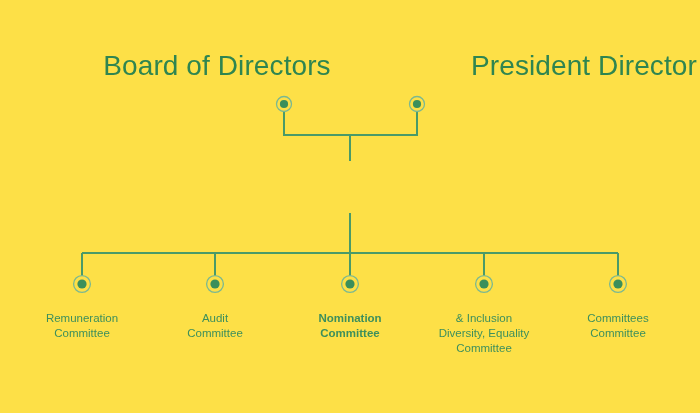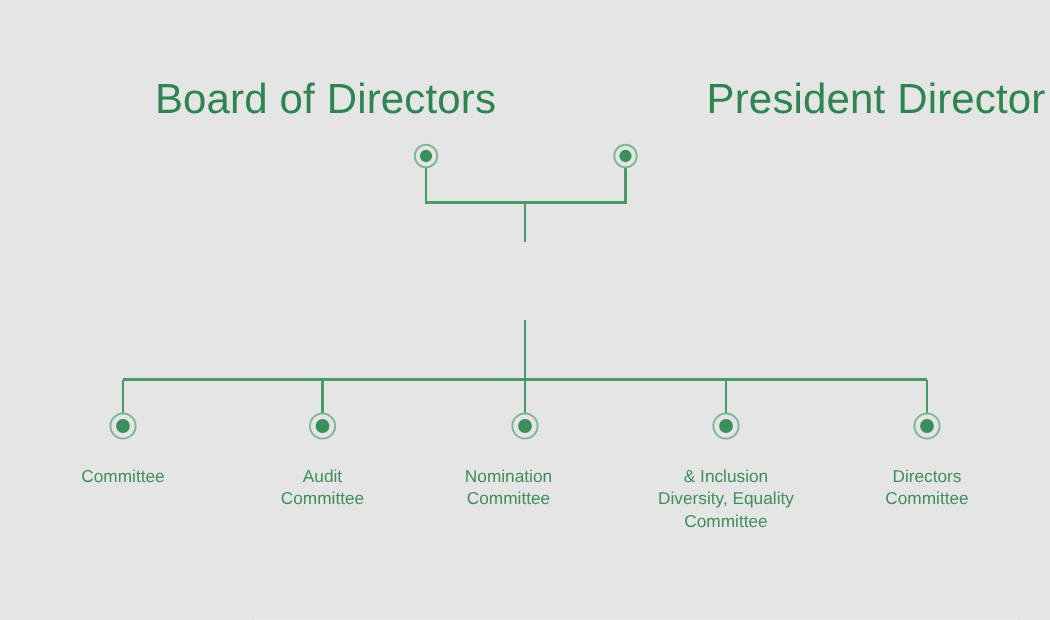--- a/index.html
+++ b/index.html
@@ -10,21 +10,21 @@
     width: 700px;
     height: 413px;
     background: #f7f7f7;
     font-family: "Liberation Sans", sans-serif;
     overflow: hidden;
   }
   #chart {
     position: relative;
     width: 700px;
     height: 413px;
-    background: #e5e5e5;
+    background: #fde047;
   }
   svg.lines {
     position: absolute;
     left: 0;
     top: 0;
     width: 700px;
     height: 413px;
   }
   .top-heading {
     position: absolute;
@@ -122,37 +122,38 @@
       <circle cx="618" cy="284" r="4.6" fill="#3b8f5b"></circle>
     </g>
   </svg>
 
   <div class="top-heading" id="heading-board">Board of Directors</div>
 
   <div class="top-heading" id="heading-president">President Director</div>
 
 
   <div class="committee-label" style="left:12px;">
+    <span class="ln">Remuneration</span>
     <span class="ln">Committee</span>
   </div>
 
   <div class="committee-label" style="left:145px;">
     <span class="ln">Audit</span>
     <span class="ln">Committee</span>
   </div>
 
-  <div class="committee-label" style="left:269px;">
+  <div class="committee-label" style="left:280px;font-weight:bold;">
     <span class="ln">Nomination</span>
     <span class="ln">Committee</span>
   </div>
 
   <div class="committee-label" style="left:414px;">
     <span class="ln">&amp; Inclusion</span>
     <span class="ln">Diversity, Equality</span>
     <span class="ln">Committee</span>
   </div>
 
   <div class="committee-label" style="left:548px;">
-    <span class="ln">Directors</span>
+    <span class="ln">Committees</span>
     <span class="ln">Committee</span>
   </div>
 
 </div>
 
 </body></html>

